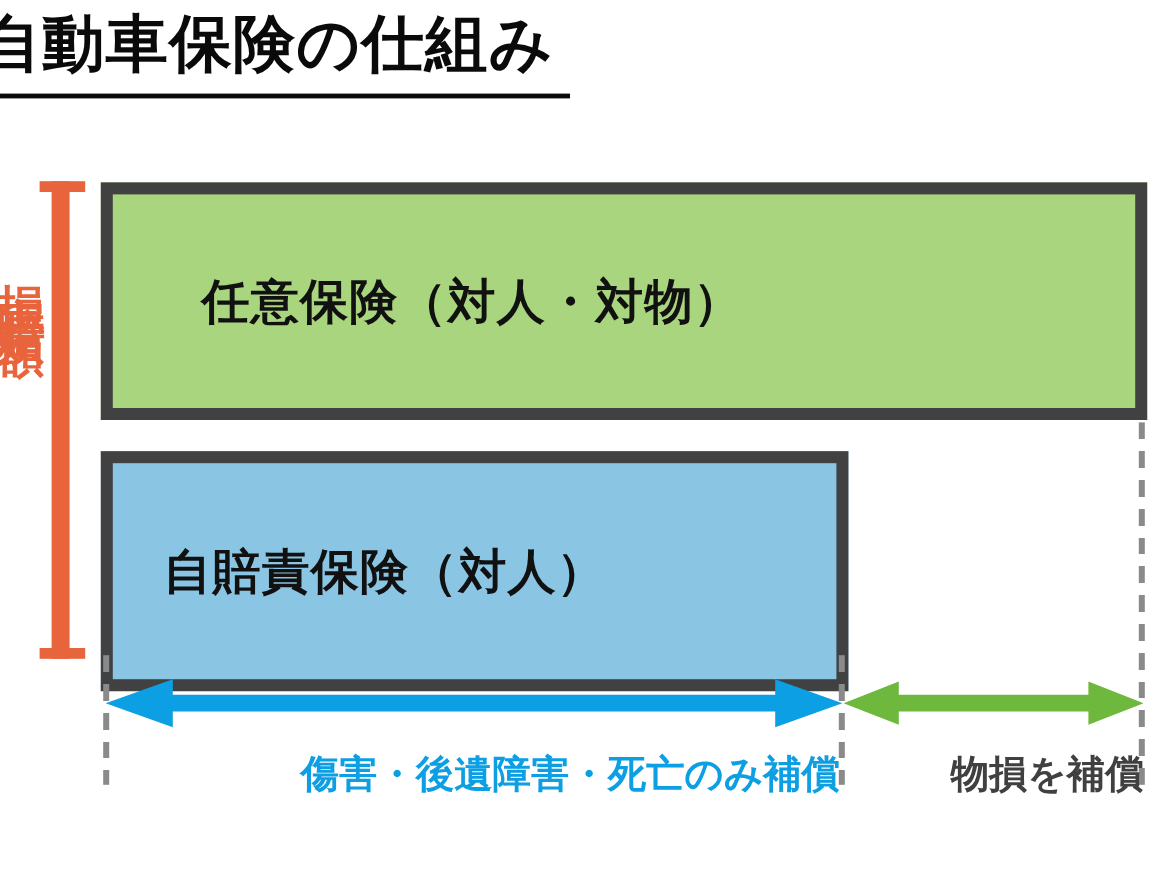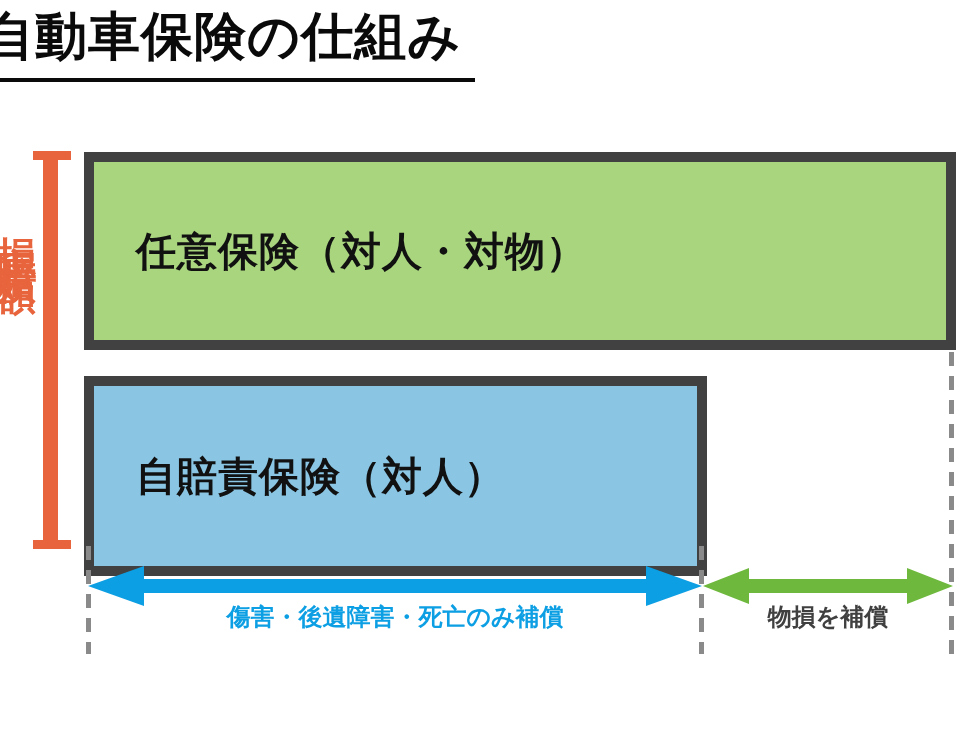--- a/index.html
+++ b/index.html
@@ -54,20 +54,21 @@
     position:absolute;
     border:10px solid #414141;
     box-sizing:border-box;
     display:flex;
     align-items:center;
   }
   .box-voluntary{
     left:84px;top:152px;
     width:872px;height:198px;
     background:#a8d57e;
+    padding-left:32px;
   }
   .box-compulsory{
     left:84px;top:340px;
     width:623px;height:200px;
     background:#8ac6e4;
     margin-top:36px;
   }
   .box-label{
     font-size:40px;
     font-weight:600;
@@ -88,24 +89,24 @@
   .dash-left{left:86px;top:546px;height:108px;}
   .dash-middle{left:699px;top:546px;height:108px;}
   .dash-right{left:949px;top:352px;height:302px;}
   
   .arrow-svg{position:absolute;display:block;}
   .arrow-blue-svg{left:88px;top:564px;}
   .arrow-green-svg{left:703px;top:564px;}
   
   .caption{
     position:absolute;
-    top:601px;
-    font-size:24px;
+    top:624px;
+    font-size:32px;
     font-weight:700;
-    text-align:center;
+    text-align:right;
     white-space:nowrap;
   }
   .caption-personal{
     left:90px;width:610px;
     color:#0d9fe3;
   }
   .caption-property{
     left:703px;width:250px;
     color:#404040;
   }

